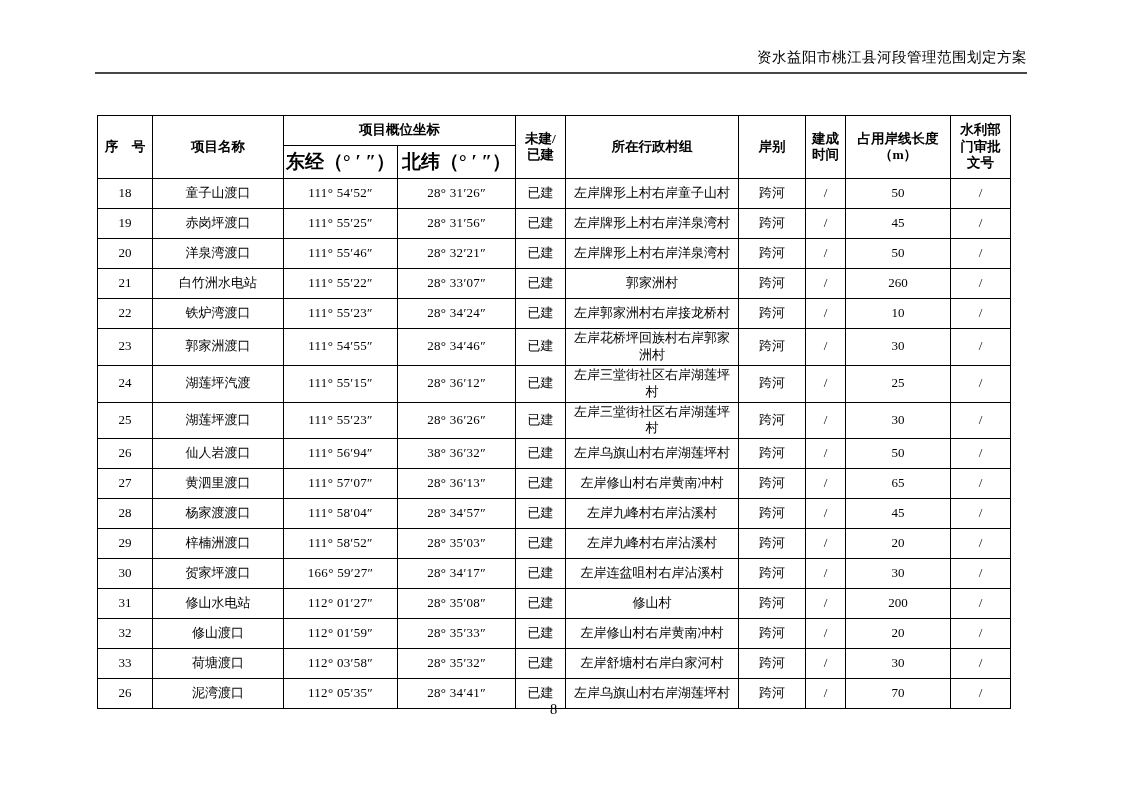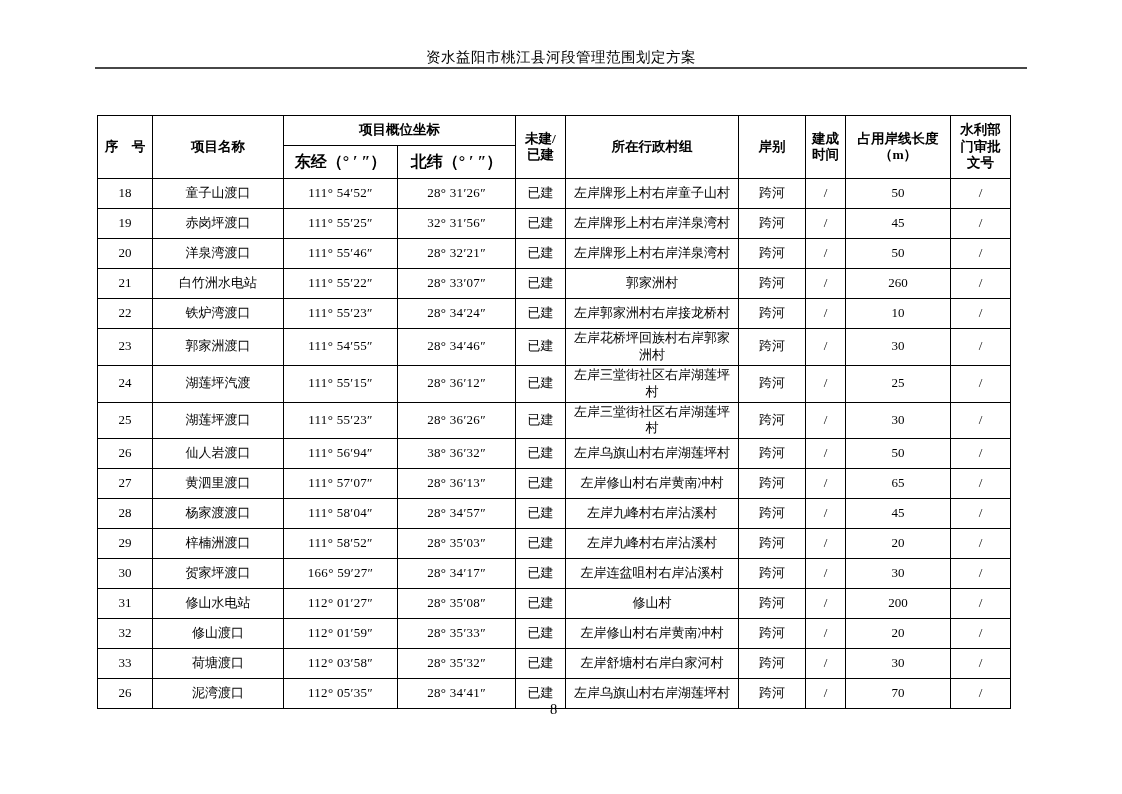--- a/index.html
+++ b/index.html
@@ -15,24 +15,25 @@
     height: 794px;
     background: #ffffff;
     overflow: hidden;
   }
   .doc-header {
     position: absolute;
     left: 95px;
     top: 48px;
     width: 932px;
     display: flex;
-    justify-content: center;
+    justify-content: flex-end;
     align-items: flex-end;
     font-size: 14.5px;
     letter-spacing: 0.5px;
+    padding-bottom: 5px;
     border-bottom: 2.5px solid #474747;
   }
   table.main-table {
     position: absolute;
     left: 97px;
     top: 115px;
     width: 913px;
     border-collapse: collapse;
     table-layout: fixed;
     font-size: 13px;
@@ -47,21 +48,21 @@
     overflow: hidden;
   }
   .main-table th {
     font-weight: bold;
     font-size: 13.5px;
     white-space: pre-line;
     line-height: 1.22;
     padding: 2px 1px;
   }
   .main-table thead tr.hdr-top th { height: 25px; }
-  .main-table thead tr.hdr-sub th { height: 28px; font-size: 16px; }
+  .main-table thead tr.hdr-sub th { height: 28px; font-size: 19px; }
   .main-table tbody td { height: 27px; }
   td[data-col="village"] { padding: 1px 6px; }
   td[data-col="lng"], td[data-col="lat"] { letter-spacing: 0.3px; }
   .page-number {
     position: absolute;
     left: 97px;
     top: 701px;
     width: 913px;
     text-align: center;
     font-size: 14.5px;
@@ -122,21 +123,21 @@
       <td data-col="village">左岸牌形上村右岸童子山村</td>
       <td data-col="bank">跨河</td>
       <td data-col="build_time">/</td>
       <td data-col="shoreline">50</td>
       <td data-col="approval">/</td>
     </tr>
         <tr>
       <td data-col="seq">19</td>
       <td data-col="name">赤岗坪渡口</td>
       <td data-col="lng">111° 55′25″</td>
-      <td data-col="lat">32° 31′56″</td>
+      <td data-col="lat">28° 31′56″</td>
       <td data-col="status">已建</td>
       <td data-col="village">左岸牌形上村右岸洋泉湾村</td>
       <td data-col="bank">跨河</td>
       <td data-col="build_time">/</td>
       <td data-col="shoreline">45</td>
       <td data-col="approval">/</td>
     </tr>
         <tr>
       <td data-col="seq">20</td>
       <td data-col="name">洋泉湾渡口</td>

